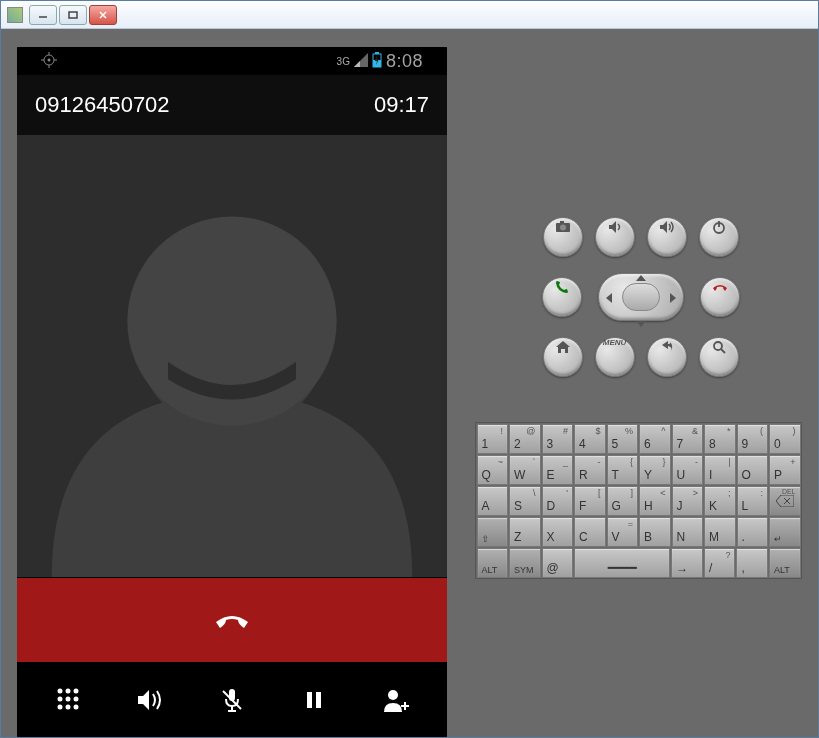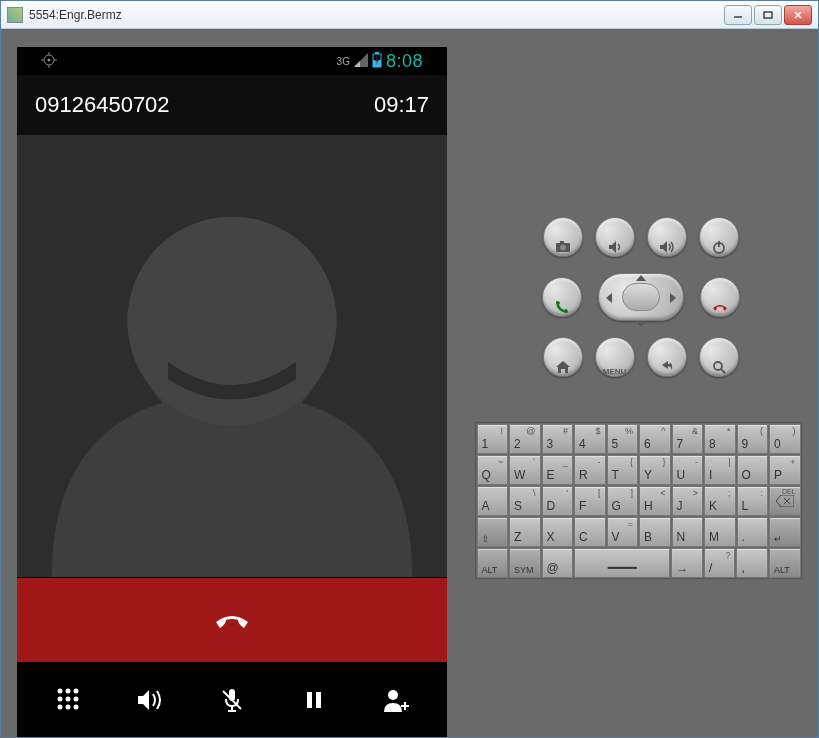--- a/index.html
+++ b/index.html
@@ -17,40 +17,40 @@
 
 .body { flex:1; background:#6a6a6a; display:flex; position:relative; }
 
 
 .phone-col { width:462px; height:100%; padding:18px 12px 0 16px; }
 .phone { width:430px; height:690px; background:#000; position:relative; display:flex; flex-direction:column; }
 
 .statusbar { height:28px; background:#000; display:flex; align-items:center; justify-content:space-between; padding:0 24px; color:#bbb; font-size:14px; }
 .status-left { display:flex; align-items:center; gap:4px; }
 .status-right { display:flex; align-items:center; gap:4px; }
-.status-right .clock { color:#14b8a6; font-size:18px; letter-spacing:0.5px; }
+.status-right .clock { color:#a3a3a3; font-size:18px; letter-spacing:0.5px; }
 
 .callinfo { height:60px; background:#0e0e0e; display:flex; align-items:center; justify-content:space-between; padding:12px 18px; color:#fff; }
 .callinfo .number { font-size:22px; font-weight:300; }
 .callinfo .timer { font-size:22px; font-weight:300; }
 
 .avatar-area { flex:1; background:#2b2b2b; position:relative; overflow:hidden; }
 .avatar-svg { position:absolute; top:0; left:0; width:100%; height:100%; }
 
 .endcall { height:86px; background:#a01818; display:flex; align-items:center; justify-content:center; cursor:pointer; border-top:1px solid #000; border-bottom:1px solid #000; }
 
 .callctrl { height:74px; background:#000; display:flex; align-items:center; justify-content:space-around; padding:0 10px; }
 .callctrl-btn { width:50px; height:50px; display:flex; align-items:center; justify-content:center; cursor:pointer; }
 
 
 .side-col { flex:1; position:relative; }
 
 .hwbtns { position:absolute; top:188px; left:50%; transform:translateX(-50%); width:260px; }
 .hw-row { display:flex; justify-content:center; gap:12px; margin-bottom:10px; }
-.hw-circ { width:40px; height:40px; border-radius:50%; background:radial-gradient(circle at 30% 30%,#e8e8e8,#a8a8a8); border:1px solid #777; box-shadow:inset 0 2px 3px rgba(255,255,255,.6),inset 0 -2px 3px rgba(0,0,0,.3),0 1px 2px rgba(0,0,0,.4); display:flex; align-items:flex-end; justify-content:center; cursor:pointer; }
+.hw-circ { width:40px; height:40px; border-radius:50%; background:radial-gradient(circle at 30% 30%,#e8e8e8,#a8a8a8); border:1px solid #777; box-shadow:inset 0 2px 3px rgba(255,255,255,.6),inset 0 -2px 3px rgba(0,0,0,.3),0 1px 2px rgba(0,0,0,.4); display:flex; align-items:flex-start; justify-content:center; cursor:pointer;font-style:italic; }
 .hw-circ.green svg path { fill:#0a7a0a; }
 .hw-circ.red svg path { fill:#c01818; }
 .hw-circ .lbl { font-size:8px; font-weight:bold; color:#555; }
 .dpad { width:86px; height:60px; position:relative; margin:0 4px; }
 .dpad-body { position:absolute; left:0; top:6px; width:86px; height:48px; border-radius:24px; background:radial-gradient(circle at 30% 30%,#e8e8e8,#a8a8a8); border:1px solid #777; box-shadow:inset 0 2px 3px rgba(255,255,255,.6),inset 0 -2px 3px rgba(0,0,0,.3),0 1px 2px rgba(0,0,0,.4); }
 .dpad-center { position:absolute; left:24px; top:16px; width:38px; height:28px; border-radius:14px; background:linear-gradient(#ddd,#aaa); border:1px solid #888; cursor:pointer; }
 .dpad-arrow { position:absolute; cursor:pointer; width:0; height:0; }
 .dpad-arrow.up { left:38px; top:8px; border-left:5px solid transparent; border-right:5px solid transparent; border-bottom:6px solid #555; }
 .dpad-arrow.down { left:38px; bottom:0px; border-left:5px solid transparent; border-right:5px solid transparent; border-top:6px solid #555; }
 .dpad-arrow.left { left:8px; top:26px; border-top:5px solid transparent; border-bottom:5px solid transparent; border-right:6px solid #555; }
@@ -64,21 +64,20 @@
 .key.special { background:linear-gradient(#b0b0b0,#888); }
 .key.special .klbl { font-size:9px; }
 
 </style>
 </head>
 <body>
 
 <div class="window">
   <div class="titlebar">
     <div class="app-icon"></div>
-    <div class="title">5554:Engr.Bermz</div>
     <div class="winbtns">
       <div class="winbtn">
           <svg viewBox="0 0 12 10">
             <line x1="2" y1="7" x2="10" y2="7" stroke="#444" stroke-width="1.5"></line>
           </svg>
         </div>
       <div class="winbtn">
           <svg viewBox="0 0 12 10">
             <rect x="2" y="2" width="8" height="6" fill="none" stroke="#444" stroke-width="1.5"></rect>
           </svg>

